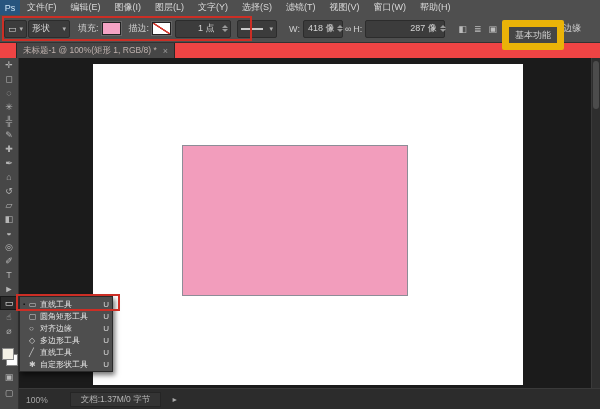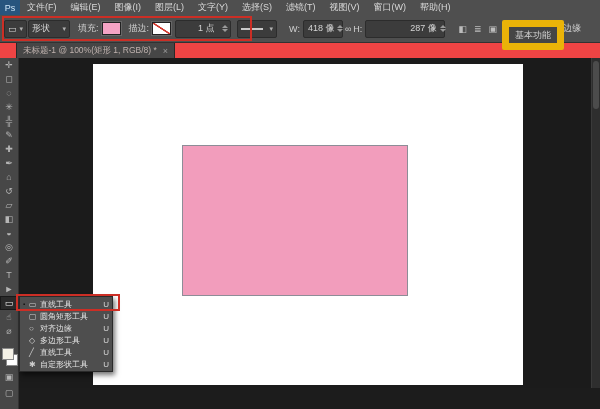--- a/index.html
+++ b/index.html
@@ -272,14 +272,21 @@
     <div class="fly-row">
       <span class="fly-bullet"></span>
       <span class="fly-icon">✱</span>
       <span class="fly-label">自定形状工具</span>
       <span class="fly-key">U</span>
     </div>
   </div>
 
   <div class="red-box red-box-2" style="border-color: rgb(204, 46, 37);"></div>
 
+  <div class="statusbar">
+    <span class="zoom-val">100%</span>
+    <div class="doc-field">
+      <span>文档:1.37M/0 字节</span>
+    </div>
+    <span class="status-arrow">►</span>
+  </div>
 
 </div>
 
 </body></html>

